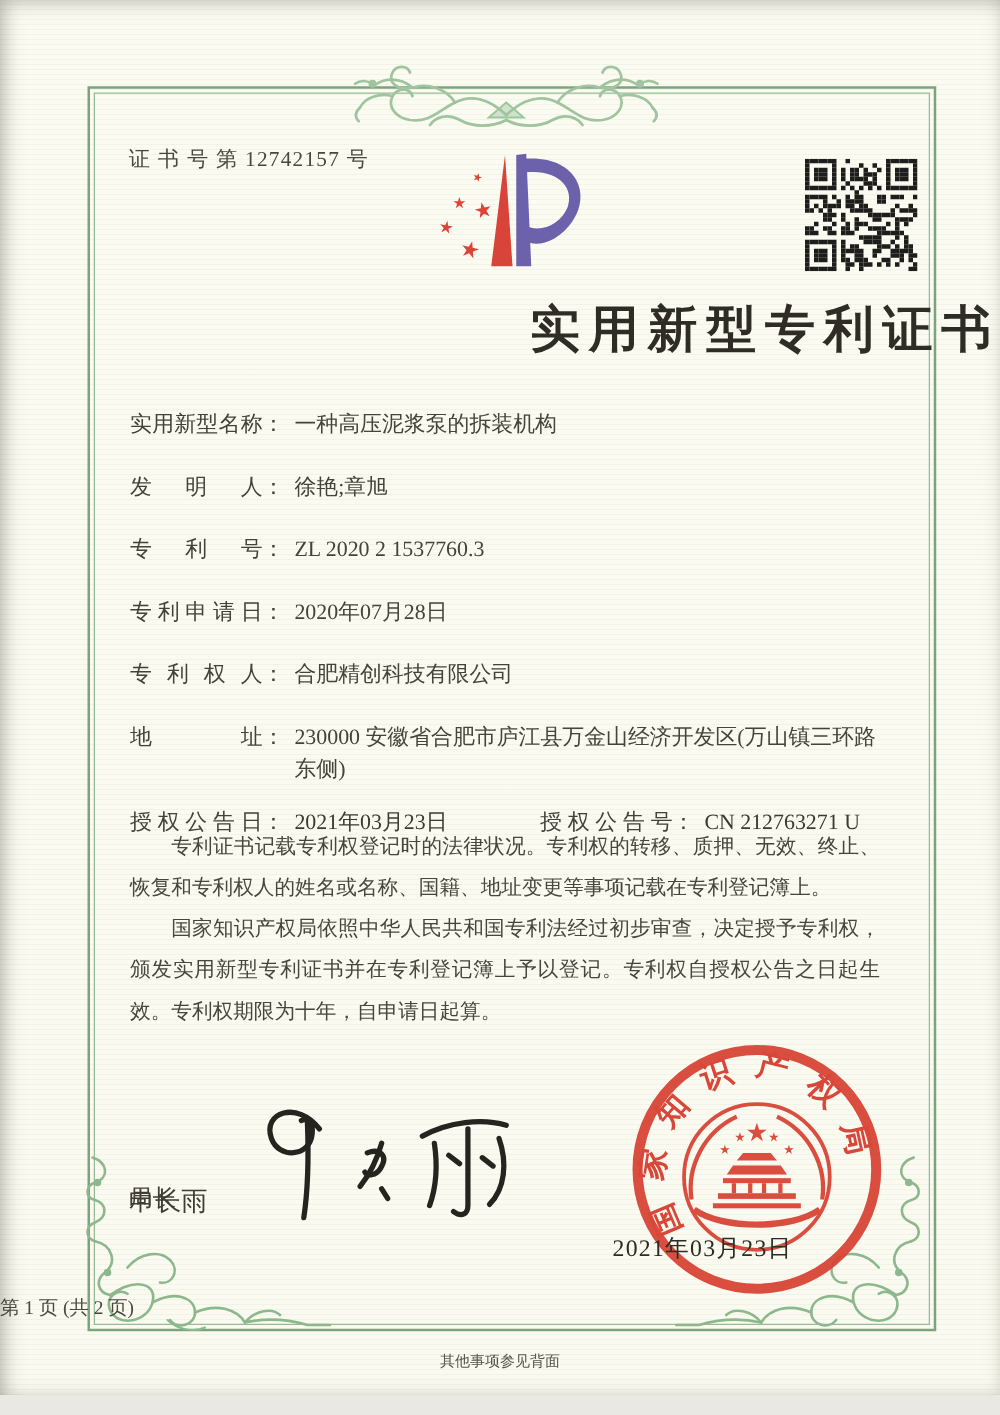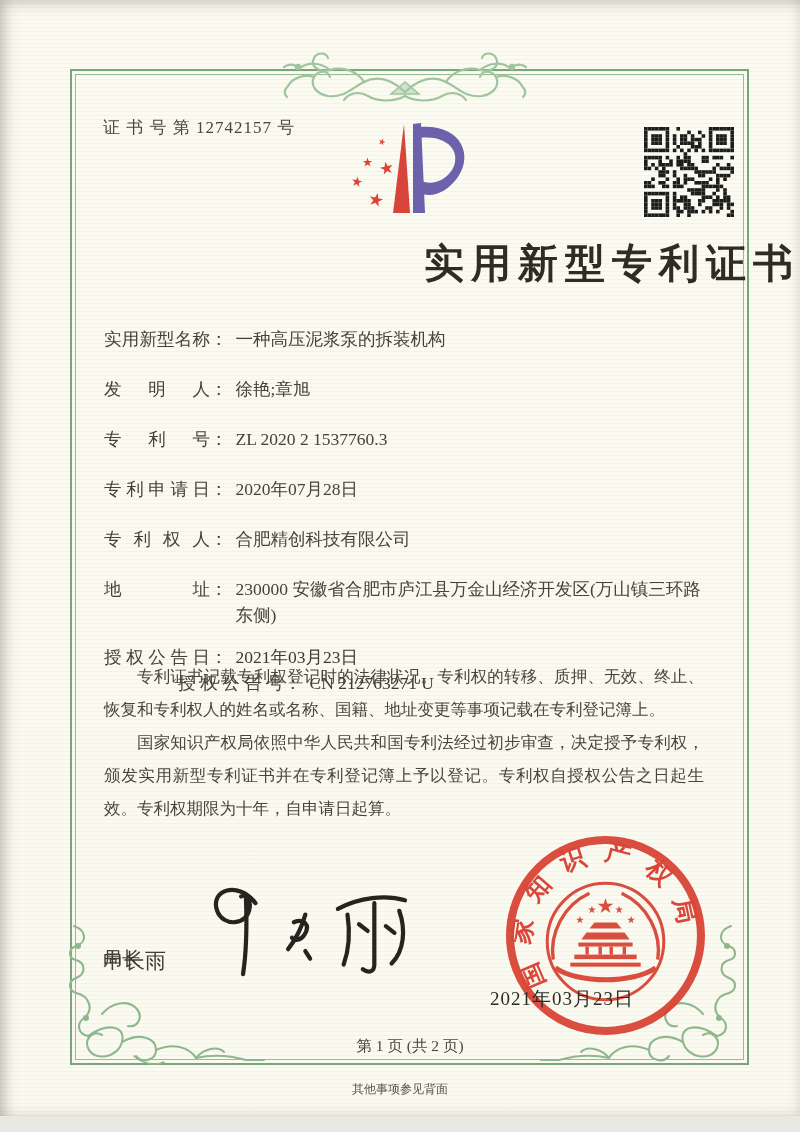--- a/index.html
+++ b/index.html
@@ -19,29 +19,29 @@
   .frame::after{content:"";position:absolute;inset:3px;border:1px solid #97bb97;}
   .cert-no{left:103px;top:116px;font-size:17px;letter-spacing:1px;color:#4a483d;}
   .title{left:0;right:0;top:236px;text-align:right;font-size:40px;font-weight:700;
          letter-spacing:7px;color:#2e2c25;}
   .fields{left:104px;top:326px;width:600px;font-size:17.5px;line-height:26px;}
   .frow{display:flex;margin-bottom:24px;}
   .flabel{display:inline-block;width:106px;text-align:justify;text-align-last:justify;flex:none;color:#43413a;}
   .fcolon{flex:none;margin-right:8px;color:#43413a;}
   .fvalue{flex:1;color:#45433a;}
   .frow.addr{margin-bottom:16px;}
-  .grant-pair{display:flex;flex-direction:column;}
+  .grant-pair{display:flex;}
   .grant-pair .second{margin-left:74px;display:flex;}
   .paras{left:104px;top:660px;width:600px;font-size:16.5px;line-height:33px;
          text-align:justify;color:#47453c;}
   .paras p{margin:0;text-indent:2em;}
   .sig-title{left:103px;top:946px;font-size:19px;color:#3f3d35;}
   .sig-name{left:103px;top:947px;font-size:21px;color:#3f3d35;text-align:right;}
   .seal-date{left:490px;top:986px;font-size:19px;letter-spacing:1px;color:#2c2b26;z-index:4;}
-  .page-no{left:0;right:0;top:1036px;text-align:center;font-size:15.5px;color:#4a483d;padding-left:20px;}
+  .page-no{left:0;right:0;top:1036px;font-size:15.5px;color:#4a483d;}
   .back-note{left:0;right:0;top:1081px;text-align:center;font-size:12px;color:#55534a;}
   .seal-arc-text{font-size:25px;letter-spacing:16px;font-weight:700;fill:#d63a2c;}
   svg{display:block;}
 </style>
 </head>
 <body>
 
 <div class="paper">
 
   <svg width="0" height="0" style="position:absolute" aria-hidden="true">

